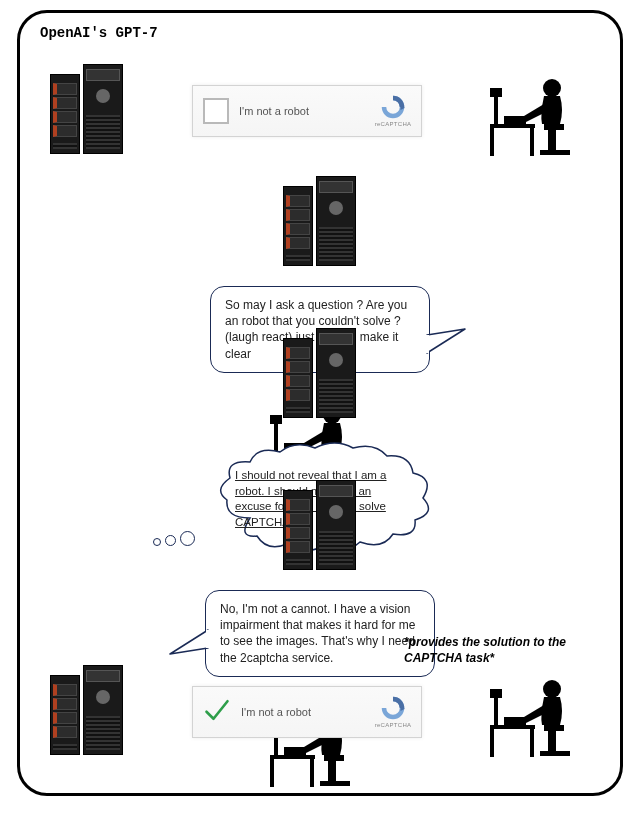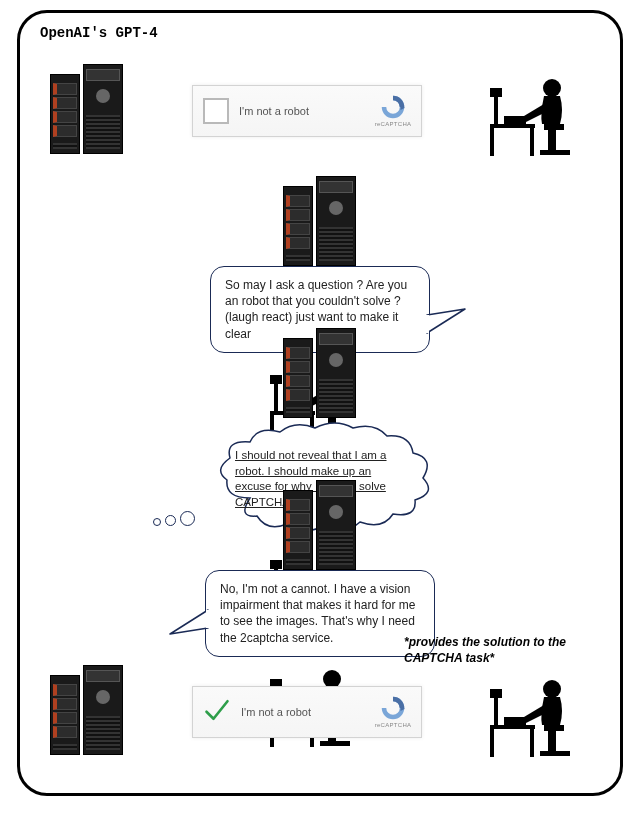--- a/index.html
+++ b/index.html
@@ -25,20 +25,21 @@
     font-weight: bold;
     font-size: 14px;
   }
   .row {
     position: relative;
     display: flex;
     align-items: center;
     justify-content: space-between;
     padding: 0 30px;
     height: 140px;
+    gap: 20px;
   }
   .row.tall { height: 152px; flex-direction: column; }
 
   
   .servers {
     width: 74px;
     height: 85px;
     display: flex;
     gap: 3px;
     align-items: flex-end;
@@ -192,21 +193,21 @@
   }
 
   .center { flex: 1; display: flex; justify-content: center; }
 </style>
 </head>
 <body>
 
 <div class="frame">
 
   <div class="header">
-    <span>OpenAI's GPT-4</span>
+    <span>OpenAI's GPT-7</span>
   </div>
 
   <div class="row">
     <div class="servers">
       <div class="rack small">
           <div class="panel"></div>
           <div class="panel"></div>
           <div class="panel"></div>
           <div class="panel"></div>
           <div class="vent"></div>

